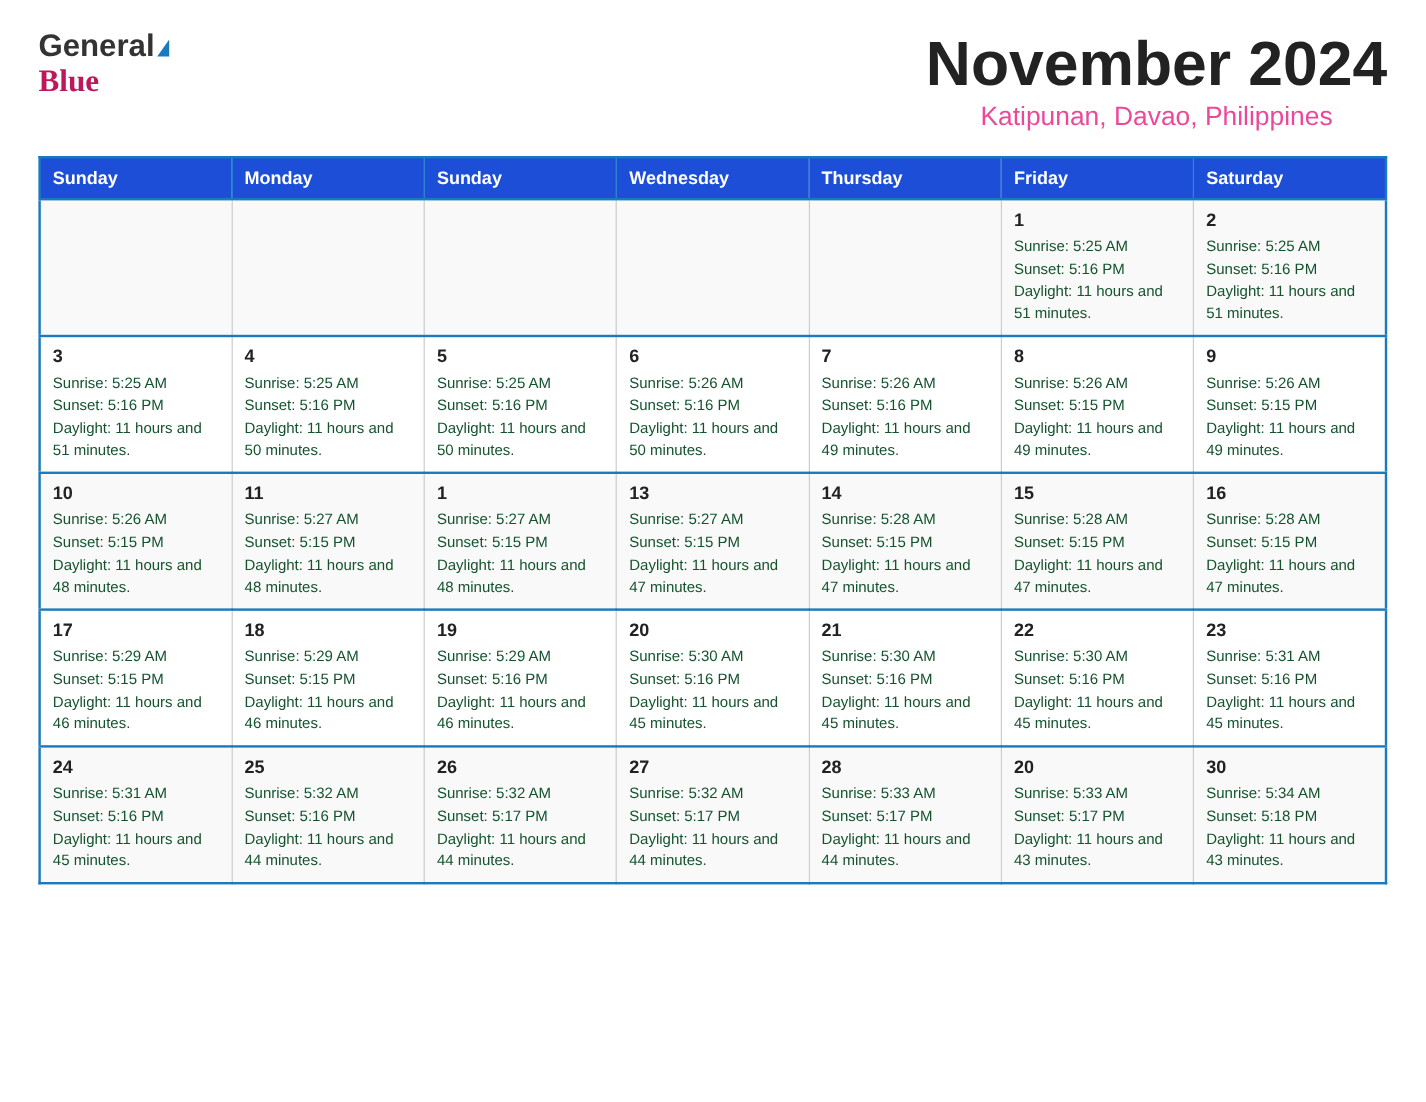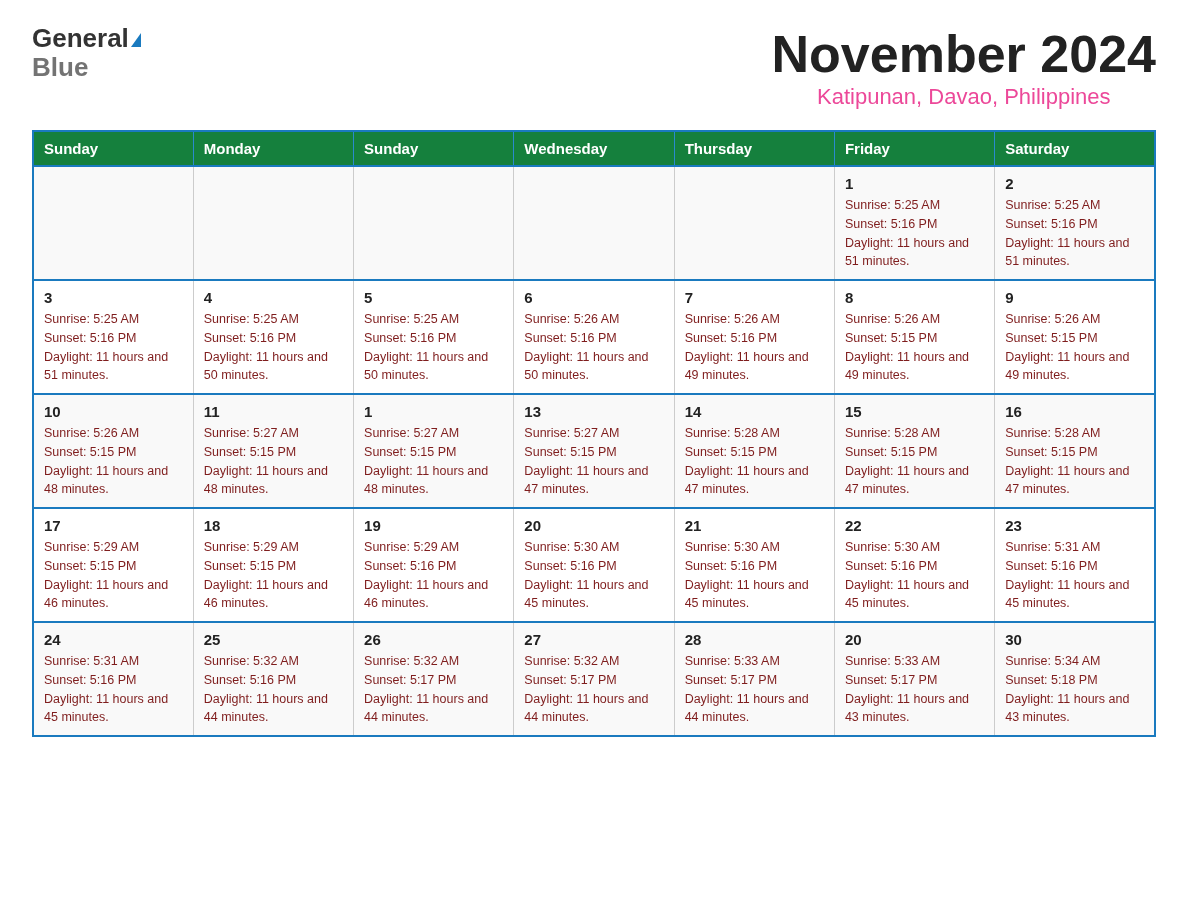--- a/index.html
+++ b/index.html
@@ -17,21 +17,21 @@
       margin-bottom: 20px;
     }
     .logo {
       display: flex;
       flex-direction: column;
       font-size: 26px;
       font-weight: bold;
       line-height: 1.1;
     }
     .logo-general { color: #333; }
-    .logo-blue { color: #737373; }
+    .logo-blue { color: #be185d; font-family: Liberation Serif, serif; }
     .logo-triangle {
       display: inline-block;
       width: 0;
       height: 0;
       border-left: 10px solid transparent;
       border-bottom: 14px solid #1a7abf;
       margin-left: 2px;
       vertical-align: middle;
     }
     .title-block {
@@ -46,21 +46,21 @@
       font-size: 22px;
       font-weight: normal;
       color: #ec4899;
     }
     table {
       width: 100%;
       border-collapse: collapse;
       border: 2px solid #1a7abf;
     }
     thead tr {
-      background-color: #15803d;
+      background-color: #1d4ed8;
       border-radius: 12px;
     }
     thead th {
       color: #fff;
       font-size: 15px;
       font-weight: bold;
       padding: 8px 10px;
       text-align: left;
       border-right: 1px solid #2a8acf;
     }
@@ -79,21 +79,21 @@
     }
     tbody td:last-child { border-right: none; }
     .day-num {
       font-size: 15px;
       font-weight: bold;
       color: #222;
       margin-bottom: 4px;
     }
     .day-info {
       font-size: 12.5px;
-      color: #7f1d1d;
+      color: #14532d;
       line-height: 1.5;
     }
     tbody tr:nth-child(odd) td { background: #f9f9f9; }
     tbody tr:nth-child(even) td { background: #fff; }
     tbody tr td:first-child { border-left: none; }
   </style>
 </head>
 <body>
 
 <div class="header">

